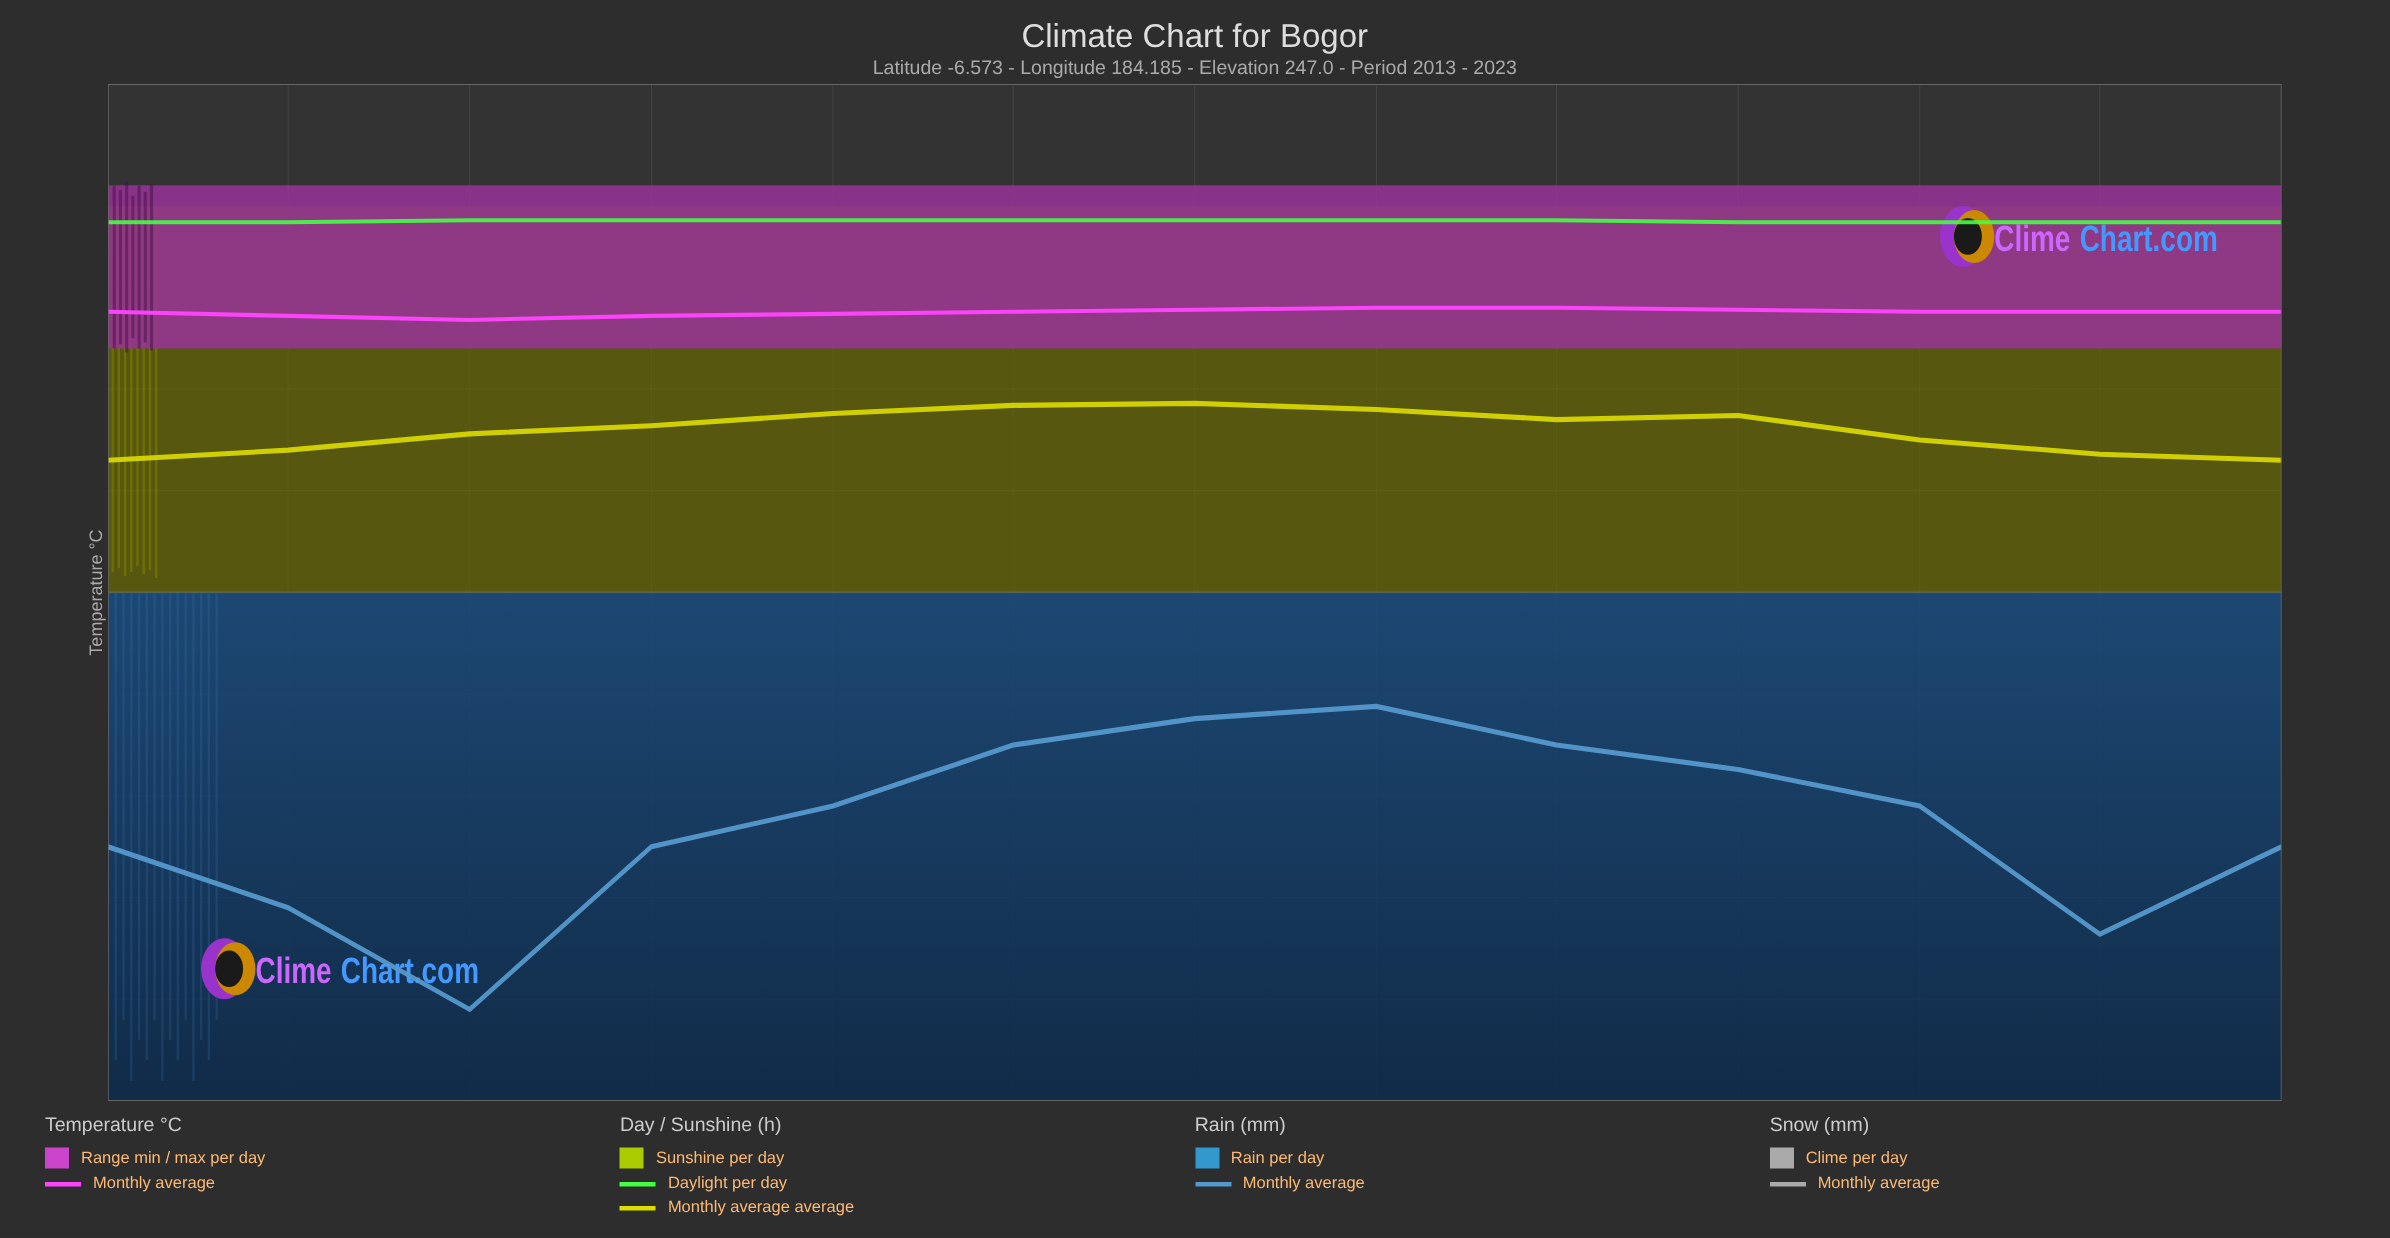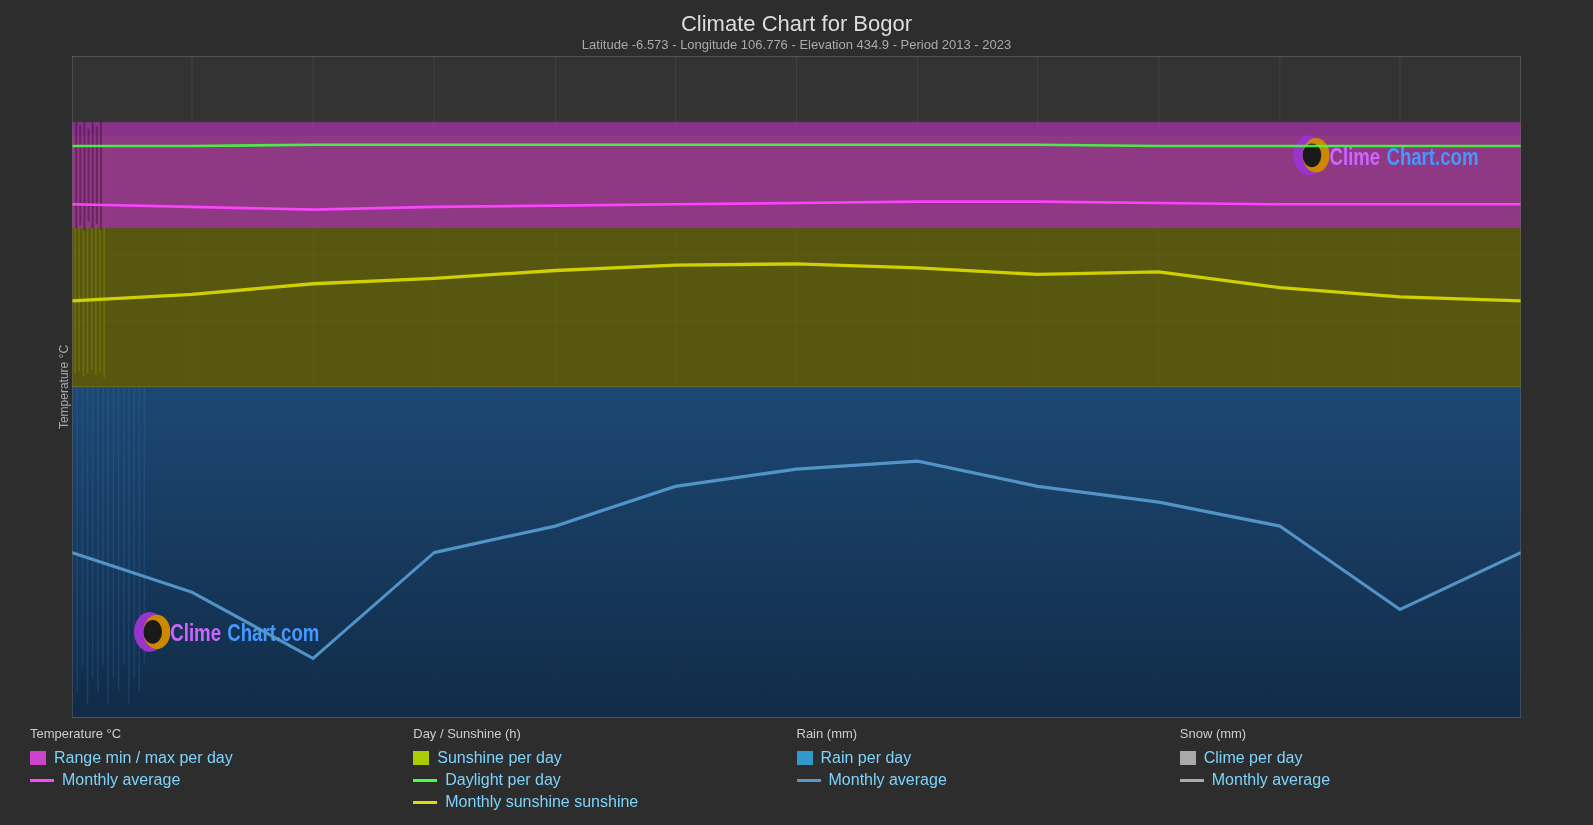--- a/index.html
+++ b/index.html
@@ -45,22 +45,22 @@
     }
     .legend-group-title {
       font-size: 13px;
       color: #ccc;
       margin-bottom: 4px;
     }
     .legend-item {
       display: flex;
       align-items: center;
       gap: 8px;
-      font-size: 16px;
-      color: #7dd3fc;
+      font-size: 11px;
+      color: #fdba74;
     }
     .legend-swatch-rect {
       width: 16px;
       height: 14px;
       display: inline-block;
       flex-shrink: 0;
     }
     .legend-swatch-line {
       width: 24px;
       height: 3px;
@@ -74,21 +74,21 @@
       padding-right: 10px;
       padding-bottom: 4px;
     }
   </style>
 </head>
 <body>
 
 <div class="main-container">
   <div class="title-section">
     <div class="chart-title">Climate Chart for Bogor</div>
-    <div class="chart-subtitle">Latitude -6.573 - Longitude 106.776 - Elevation 434.9 - Period 2013 - 2023</div>
+    <div class="chart-subtitle">Latitude -6.573 - Longitude 184.185 - Elevation 247.0 - Period 2013 - 2023</div>
   </div>
 
   <div style="display:flex; flex:1; flex-direction:row; position:relative; min-height:0;">
 
     <div style="width:52px; position:relative; display:flex; align-items:center;">
       <div style="position:absolute; left:2px; top:50%; transform:translateY(-50%) rotate(-90deg); white-space:nowrap; font-size:12px; color:#aaa;">Temperature °C</div>
       <div style="width:100%; height:100%; position:relative;">
         
       </div>
     </div>
@@ -298,21 +298,21 @@
       <div class="legend-item">
         <span class="legend-swatch-rect" style="background:#aacc00;"></span>
         <span>Sunshine per day</span>
       </div>
       <div class="legend-item">
         <span class="legend-swatch-line" style="background:#44ff44;"></span>
         <span>Daylight per day</span>
       </div>
       <div class="legend-item">
         <span class="legend-swatch-line" style="background:#dddd00;"></span>
-        <span>Monthly sunshine sunshine</span>
+        <span>Monthly average average</span>
       </div>
     </div>
 
     <div class="legend-group">
       <div class="legend-group-title">Rain (mm)</div>
       <div class="legend-item">
         <span class="legend-swatch-rect" style="background:#3399cc;"></span>
         <span>Rain per day</span>
       </div>
       <div class="legend-item">

